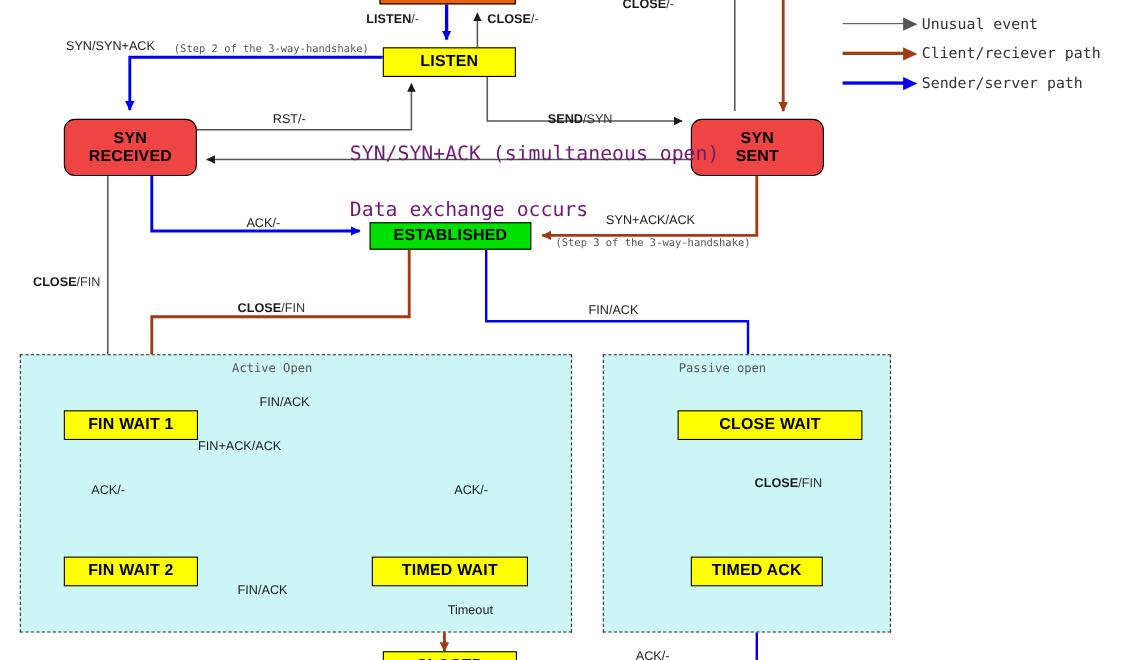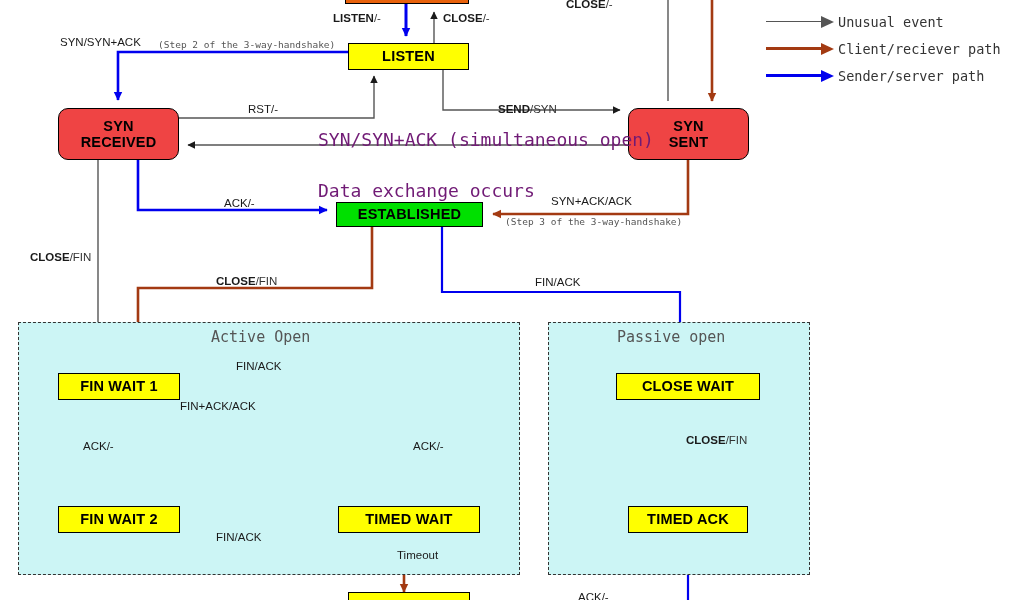--- a/index.html
+++ b/index.html
@@ -51,21 +51,21 @@
     position: absolute;
     box-sizing: border-box;
     background: #ccf5f5;
     border: 1.6px dashed #333333;
     z-index: 2;
   }
   .region-title {
     position: absolute;
     z-index: 5;
     font-family: "DejaVu Sans Mono", monospace;
-    font-size: 15px;
+    font-size: 11px;
     color: #555555;
     white-space: nowrap;
   }
 
   
   .lbl {
     position: absolute;
     z-index: 7;
     font-family: "Liberation Sans", sans-serif;
     font-size: 11.5px;
@@ -212,21 +212,21 @@
 
   <div class="state green" style="left:336px; top:202px; width:147px; height:25px;">ESTABLISHED</div>
 
   <div class="state yellow" style="left:58px; top:373px; width:122px; height:27px;">FIN WAIT 1</div>
 
 
   <div class="state yellow" style="left:58px; top:506px; width:122px; height:27px;">FIN WAIT 2</div>
 
   <div class="state yellow" style="left:338px; top:506px; width:142px; height:27px;">TIMED WAIT</div>
 
-  <div class="state yellow" style="left:616px; top:373px; width:144px; height:27px;">CLOSE WAIT</div>
+  <div class="state yellow" style="left:616px; top:373px; width:168px; height:27px;">CLOSE WAIT</div>
 
   <div class="state yellow" style="left:628px; top:506px; width:120px; height:27px;">TIMED ACK</div>
 
   <div class="state yellow" style="left:348px; top:592px; width:122px; height:27px;">CLOSED</div>
 
   <div class="lbl" style="left:333px; top:13px;">
     <b>LISTEN</b><span class="thin">/-</span>
   </div>
 
   <div class="lbl" style="left:443px; top:13px;">
@@ -290,21 +290,21 @@
   </div>
 
   <div class="lbl" style="left:413px; top:441px;">
     <span>ACK/-</span>
   </div>
 
   <div class="lbl" style="left:216px; top:532px;">
     <span>FIN/ACK</span>
   </div>
 
-  <div class="lbl" style="left:397px; top:550px;">
+  <div class="lbl" style="left:407px; top:550px;">
     <span>Timeout</span>
   </div>
 
   <div class="lbl" style="left:686px; top:435px;">
     <b>CLOSE</b><span class="thin">/FIN</span>
   </div>
 
   <div class="lbl" style="left:578px; top:592px;">
     <span>ACK/-</span>
   </div>

